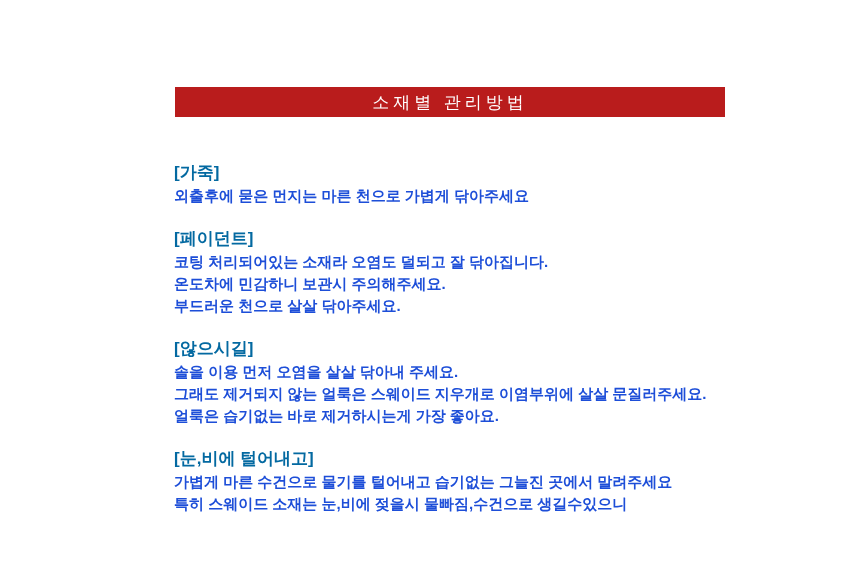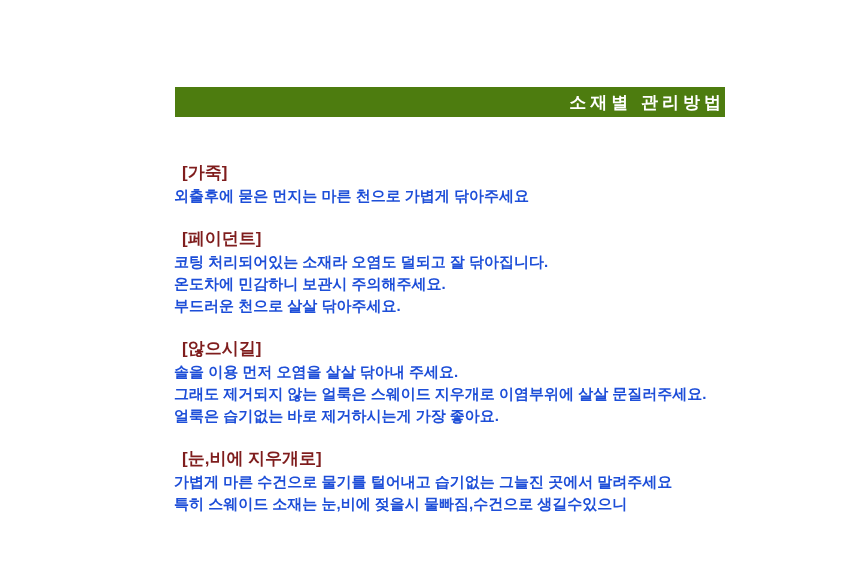--- a/index.html
+++ b/index.html
@@ -14,44 +14,44 @@
     height: 571px;
     background: #ffffff;
     overflow: hidden;
   }
   .banner {
     position: absolute;
     left: 175px;
     top: 87px;
     width: 550px;
     height: 30px;
-    background: #4d7c0f;
+    background: #b91c1c;
     color: #ffffff;
     font-size: 17px;
-    font-weight: bold;
+    font-weight: normal;
     letter-spacing: 4px;
     display: flex;
     align-items: center;
-    justify-content: flex-end;
+    justify-content: center;
   }
   .content {
     position: absolute;
     left: 174px;
     top: 161px;
     width: 566px;
   }
   .section {
     margin: 0 0 20px 0;
   }
   .section-title {
-    color: #7f1d1d;
+    color: #0369a1;
     font-size: 17px;
     font-weight: bold;
     line-height: 23px;
-    margin: 0 0 1px 8px;
+    margin: 0 0 1px 0;
     white-space: nowrap;
   }
   .line {
     color: #1d4ed8;
     font-size: 15px;
     font-weight: bold;
     line-height: 22px;
     margin: 0;
     white-space: nowrap;
   }
@@ -74,18 +74,18 @@
         <p class="line">온도차에 민감하니 보관시 주의해주세요.</p>
         <p class="line">부드러운 천으로 살살 닦아주세요.</p>
       </div>
       <div class="section">
         <div class="section-title">[않으시길]</div>
         <p class="line">솔을 이용 먼저 오염을 살살 닦아내 주세요.</p>
         <p class="line">그래도 제거되지 않는 얼룩은 스웨이드 지우개로 이염부위에 살살 문질러주세요.</p>
         <p class="line">얼룩은 습기없는 바로 제거하시는게 가장 좋아요.</p>
       </div>
       <div class="section">
-        <div class="section-title">[눈,비에 지우개로]</div>
+        <div class="section-title">[눈,비에 털어내고]</div>
         <p class="line">가볍게 마른 수건으로 물기를 털어내고 습기없는 그늘진 곳에서 말려주세요</p>
         <p class="line">특히 스웨이드 소재는 눈,비에 젖을시 물빠짐,수건으로 생길수있으니</p>
       </div>
     </div>
 </div>
 
 </body></html>

